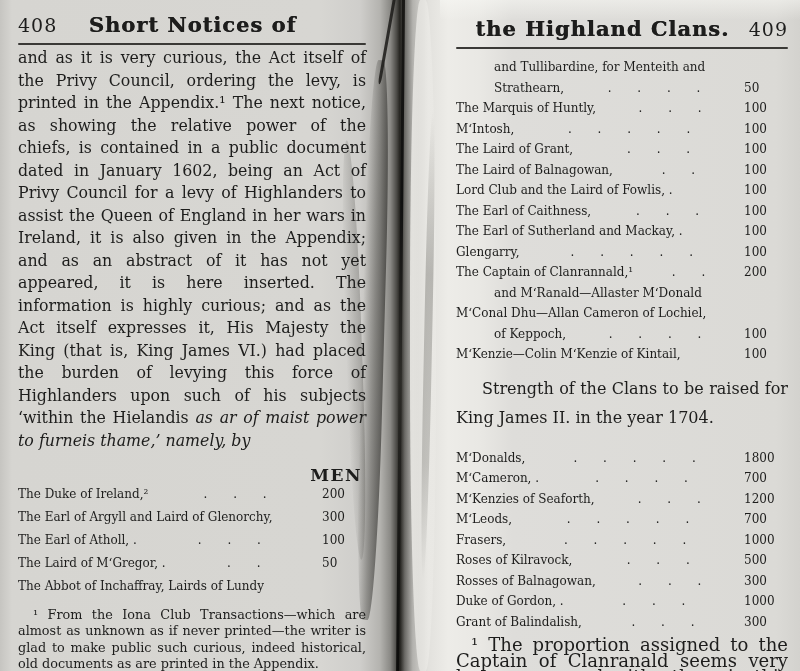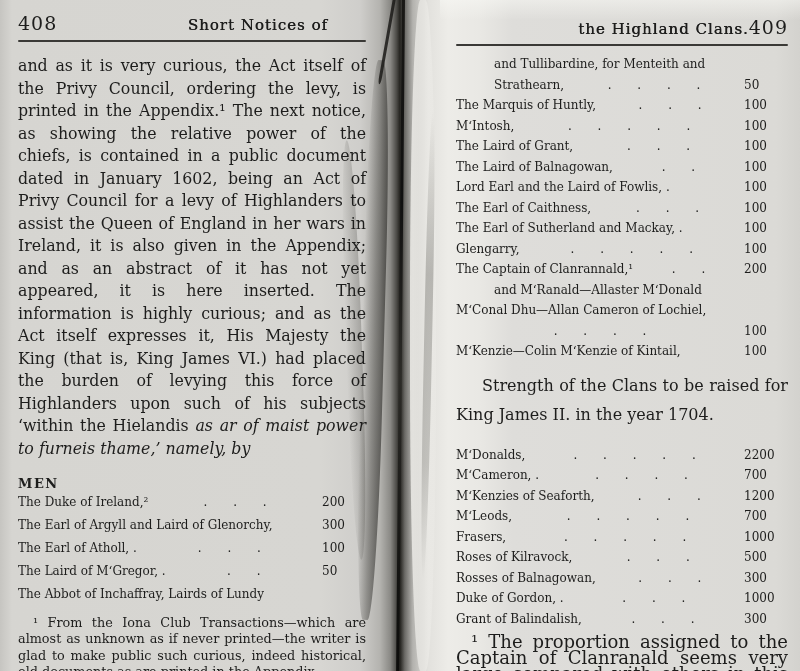--- a/index.html
+++ b/index.html
@@ -48,32 +48,32 @@
     transform:rotate(1.2deg); border-radius:50%/200px;
   }
   
   .page-col { position:absolute; top:0; box-sizing:border-box; }
   .page-left-content  { left:18px;  top:12px; width:348px; }
   .page-right-content { left:456px; top:16px; width:332px; }
 
   .phead { display:flex; align-items:baseline; }
   .pnum  { font-size:19px; letter-spacing:1px; }
   .ptitle{
-    flex:1; text-align:right; font-weight:normal; font-size:15px;
+    flex:1; text-align:center; font-weight:bold; font-size:21px;
     letter-spacing:1px; font-family:"DejaVu Serif", serif;
     text-shadow:0.4px 0 0 #1d1d1c;
   }
   .phead .end-spacer { width:38px; }
   .hrule { border:0; border-top:2px solid #3a3936; height:0; margin:6px 0 0 0; border-radius:1px; }
 
-  .body-text { margin-top:13px; font-size:15.8px; line-height:22.5px; text-align:justify; }
+  .body-text { margin-top:2px; font-size:15.8px; line-height:22.5px; text-align:justify; }
   .body-text .ital { font-style:italic; }
 
   .ttable { margin-top:8px; }
-  .men-head { text-align:left; font-weight:bold; font-size:13px; letter-spacing:1.5px; padding-right:4px; line-height:15px; }
+  .men-head { text-align:right; font-weight:bold; font-size:17px; letter-spacing:1.5px; padding-right:4px; line-height:15px; }
   .trow { display:flex; align-items:baseline; font-size:12px; line-height:23px; }
   .rt .trow { line-height:20.5px; }
   .trow.cont .tlabel { padding-left:38px; }
   .tlabel { white-space:nowrap; }
   .tdots { flex:1; text-align:center; word-spacing:22px; overflow:hidden; white-space:nowrap; padding:0 4px; }
   .tval { min-width:44px; text-align:left; white-space:nowrap; }
 
   .footnotes { margin-top:9px; font-size:12.8px; line-height:16.5px; text-align:justify; }
   .fn { text-indent:15px; margin:0 0 1px 0; }
 
@@ -176,21 +176,21 @@
           <span class="tlabel">The Laird of Grant,</span>
           <span class="tdots">. . .</span>
           <span class="tval">100</span>
         </div>
         <div class="trow">
           <span class="tlabel">The Laird of Balnagowan,</span>
           <span class="tdots">. .</span>
           <span class="tval">100</span>
         </div>
         <div class="trow">
-          <span class="tlabel">Lord Earl and the Laird of Fowlis, .</span>
+          <span class="tlabel">Lord Club and the Laird of Fowlis, .</span>
           <span class="tdots"></span>
           <span class="tval">100</span>
         </div>
         <div class="trow">
           <span class="tlabel">The Earl of Caithness,</span>
           <span class="tdots">. . .</span>
           <span class="tval">100</span>
         </div>
         <div class="trow">
           <span class="tlabel">The Earl of Sutherland and Mackay, .</span>
@@ -211,37 +211,38 @@
           <span class="tlabel">and M‘Ranald—Allaster M‘Donald</span>
           <span class="tdots"></span>
           <span class="tval"></span>
         </div>
         <div class="trow">
           <span class="tlabel">M‘Conal Dhu—Allan Cameron of Lochiel,</span>
           <span class="tdots"></span>
           <span class="tval"></span>
         </div>
         <div class="trow cont">
+          <span class="tlabel">of Keppoch,</span>
           <span class="tdots">. . . .</span>
           <span class="tval">100</span>
         </div>
         <div class="trow">
           <span class="tlabel">M‘Kenzie—Colin M‘Kenzie of Kintail,</span>
           <span class="tdots"></span>
           <span class="tval">100</span>
         </div>
       </div>
 
     <p class="strength">Strength of the Clans to be raised for King James II. in the year 1704.</p>
 
     <div class="ttable">
         <div class="trow">
           <span class="tlabel">M‘Donalds,</span>
           <span class="tdots">. . . . .</span>
-          <span class="tval">2200</span>
+          <span class="tval">1800</span>
         </div>
         <div class="trow">
           <span class="tlabel">M‘Cameron, .</span>
           <span class="tdots">. . . .</span>
           <span class="tval">700</span>
         </div>
         <div class="trow">
           <span class="tlabel">M‘Kenzies of Seaforth,</span>
           <span class="tdots">. . .</span>
           <span class="tval">1200</span>

